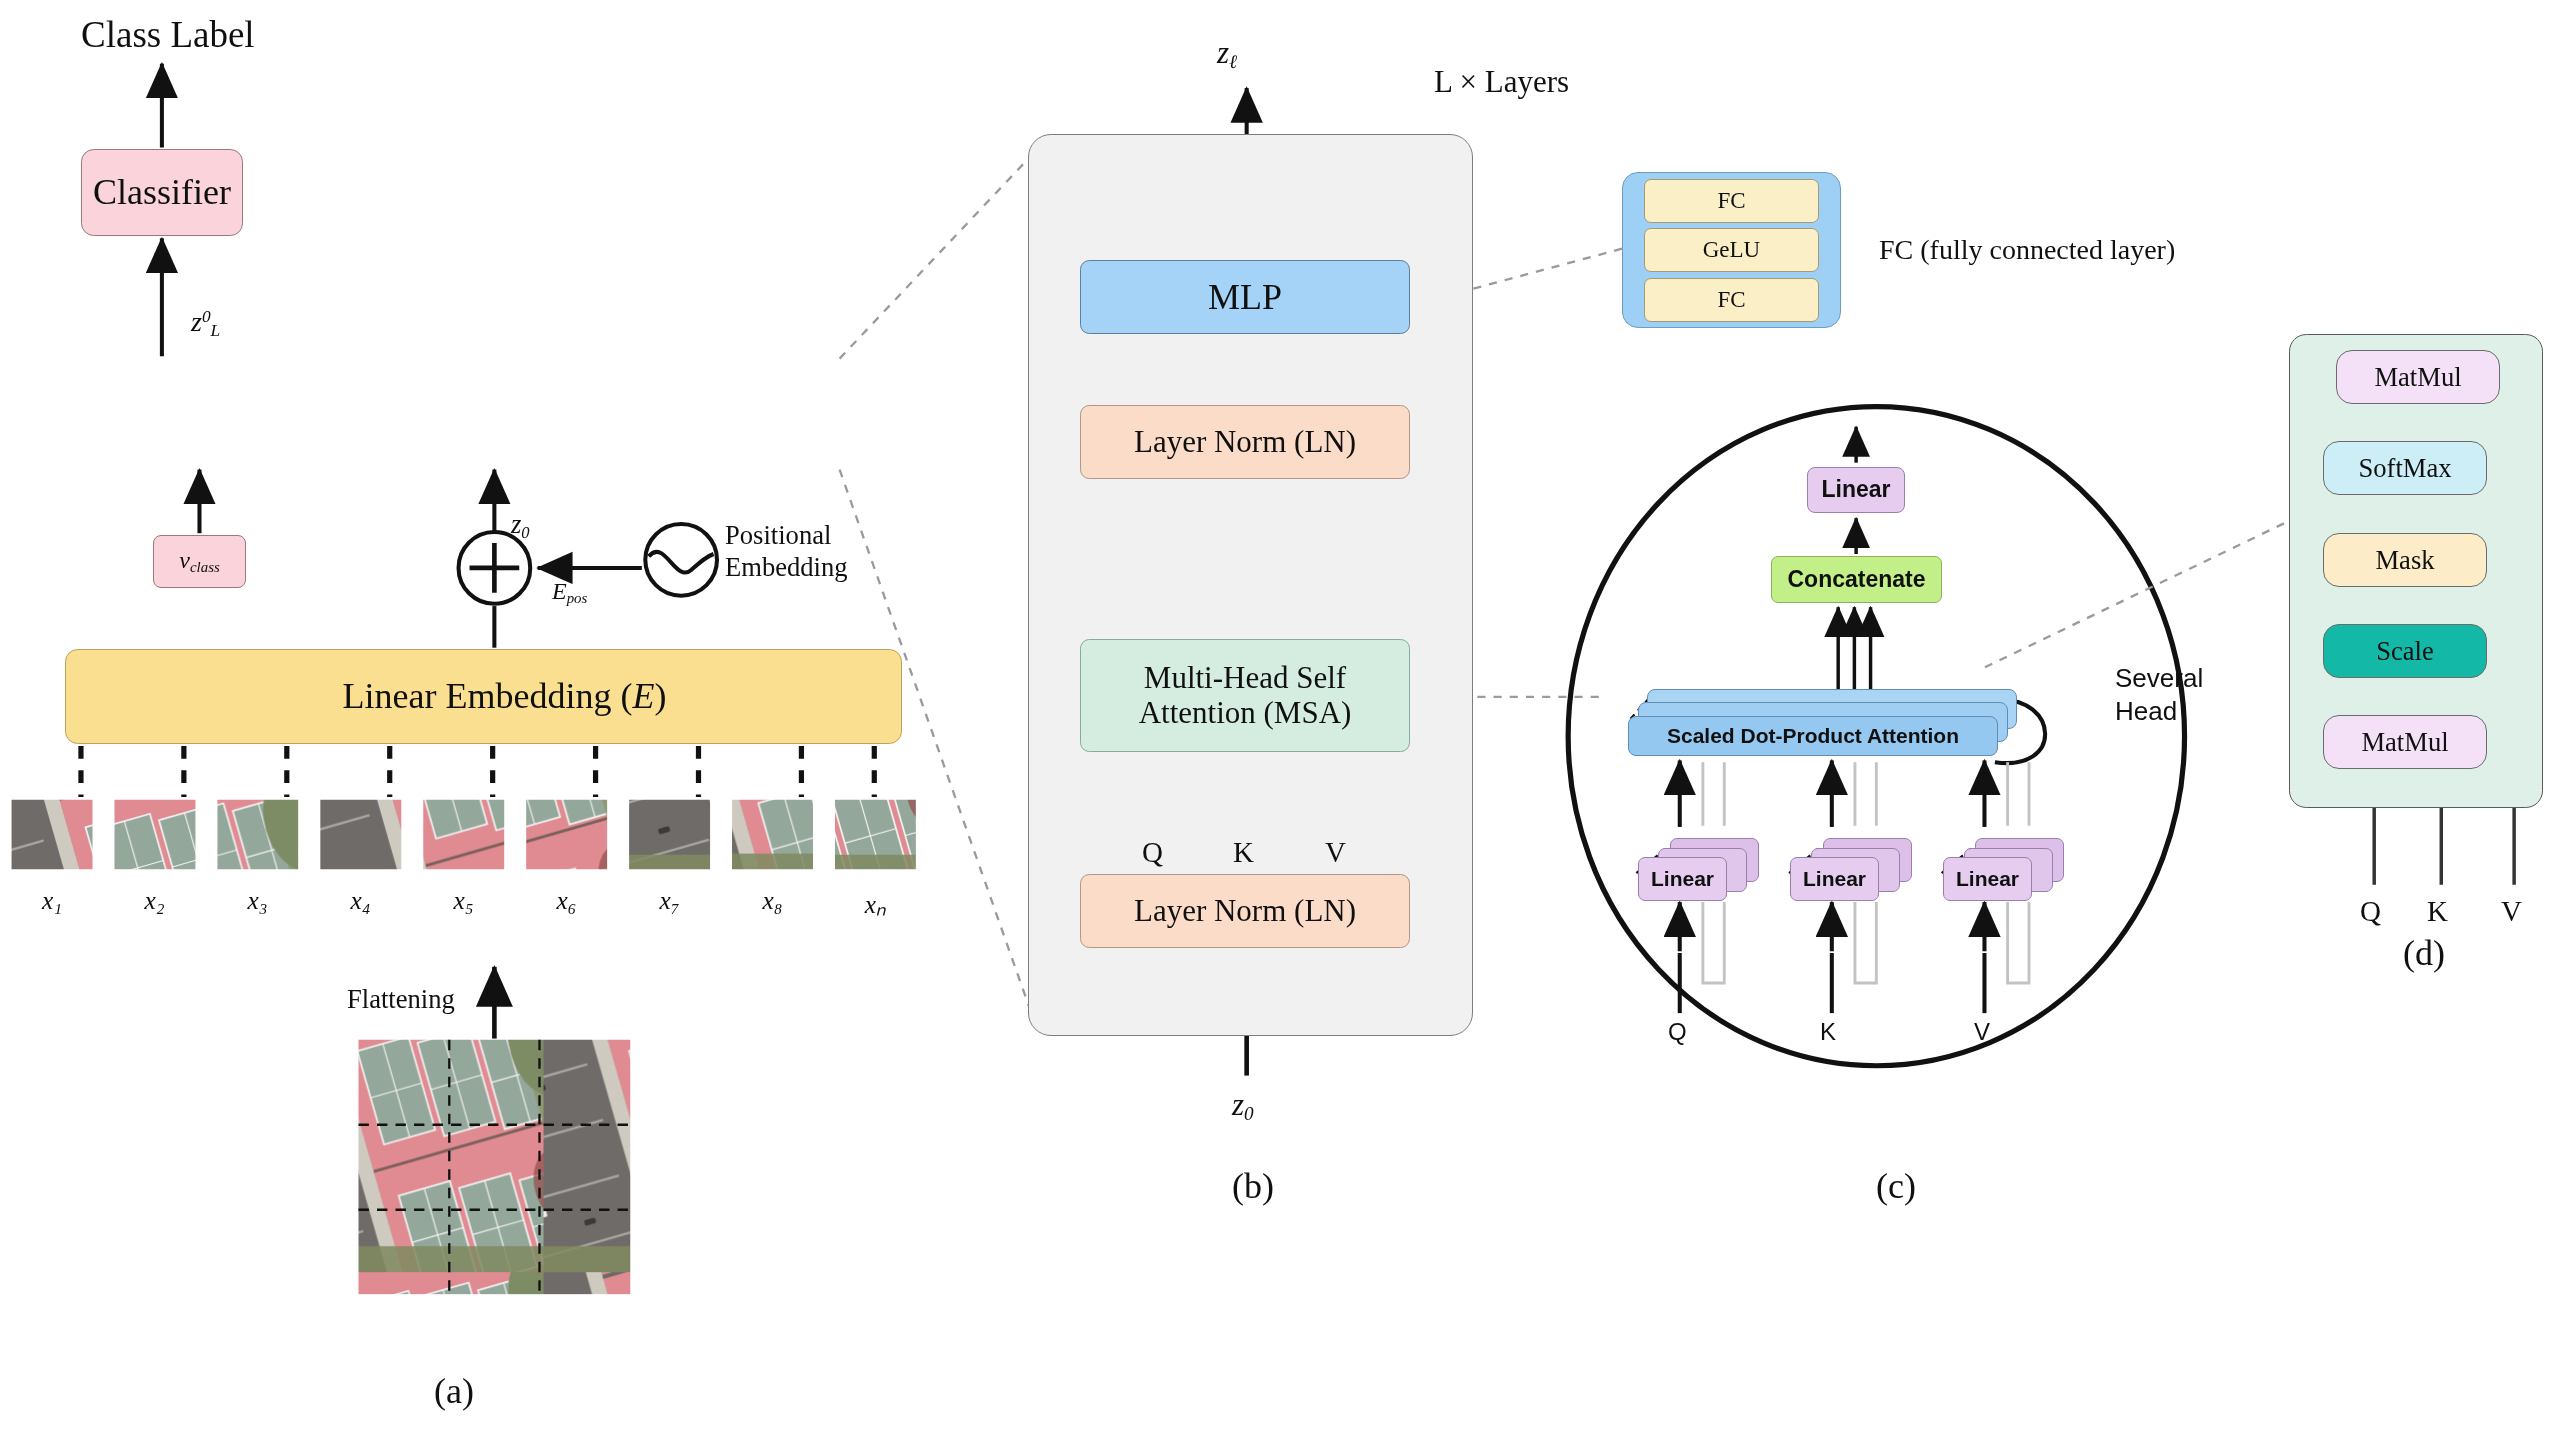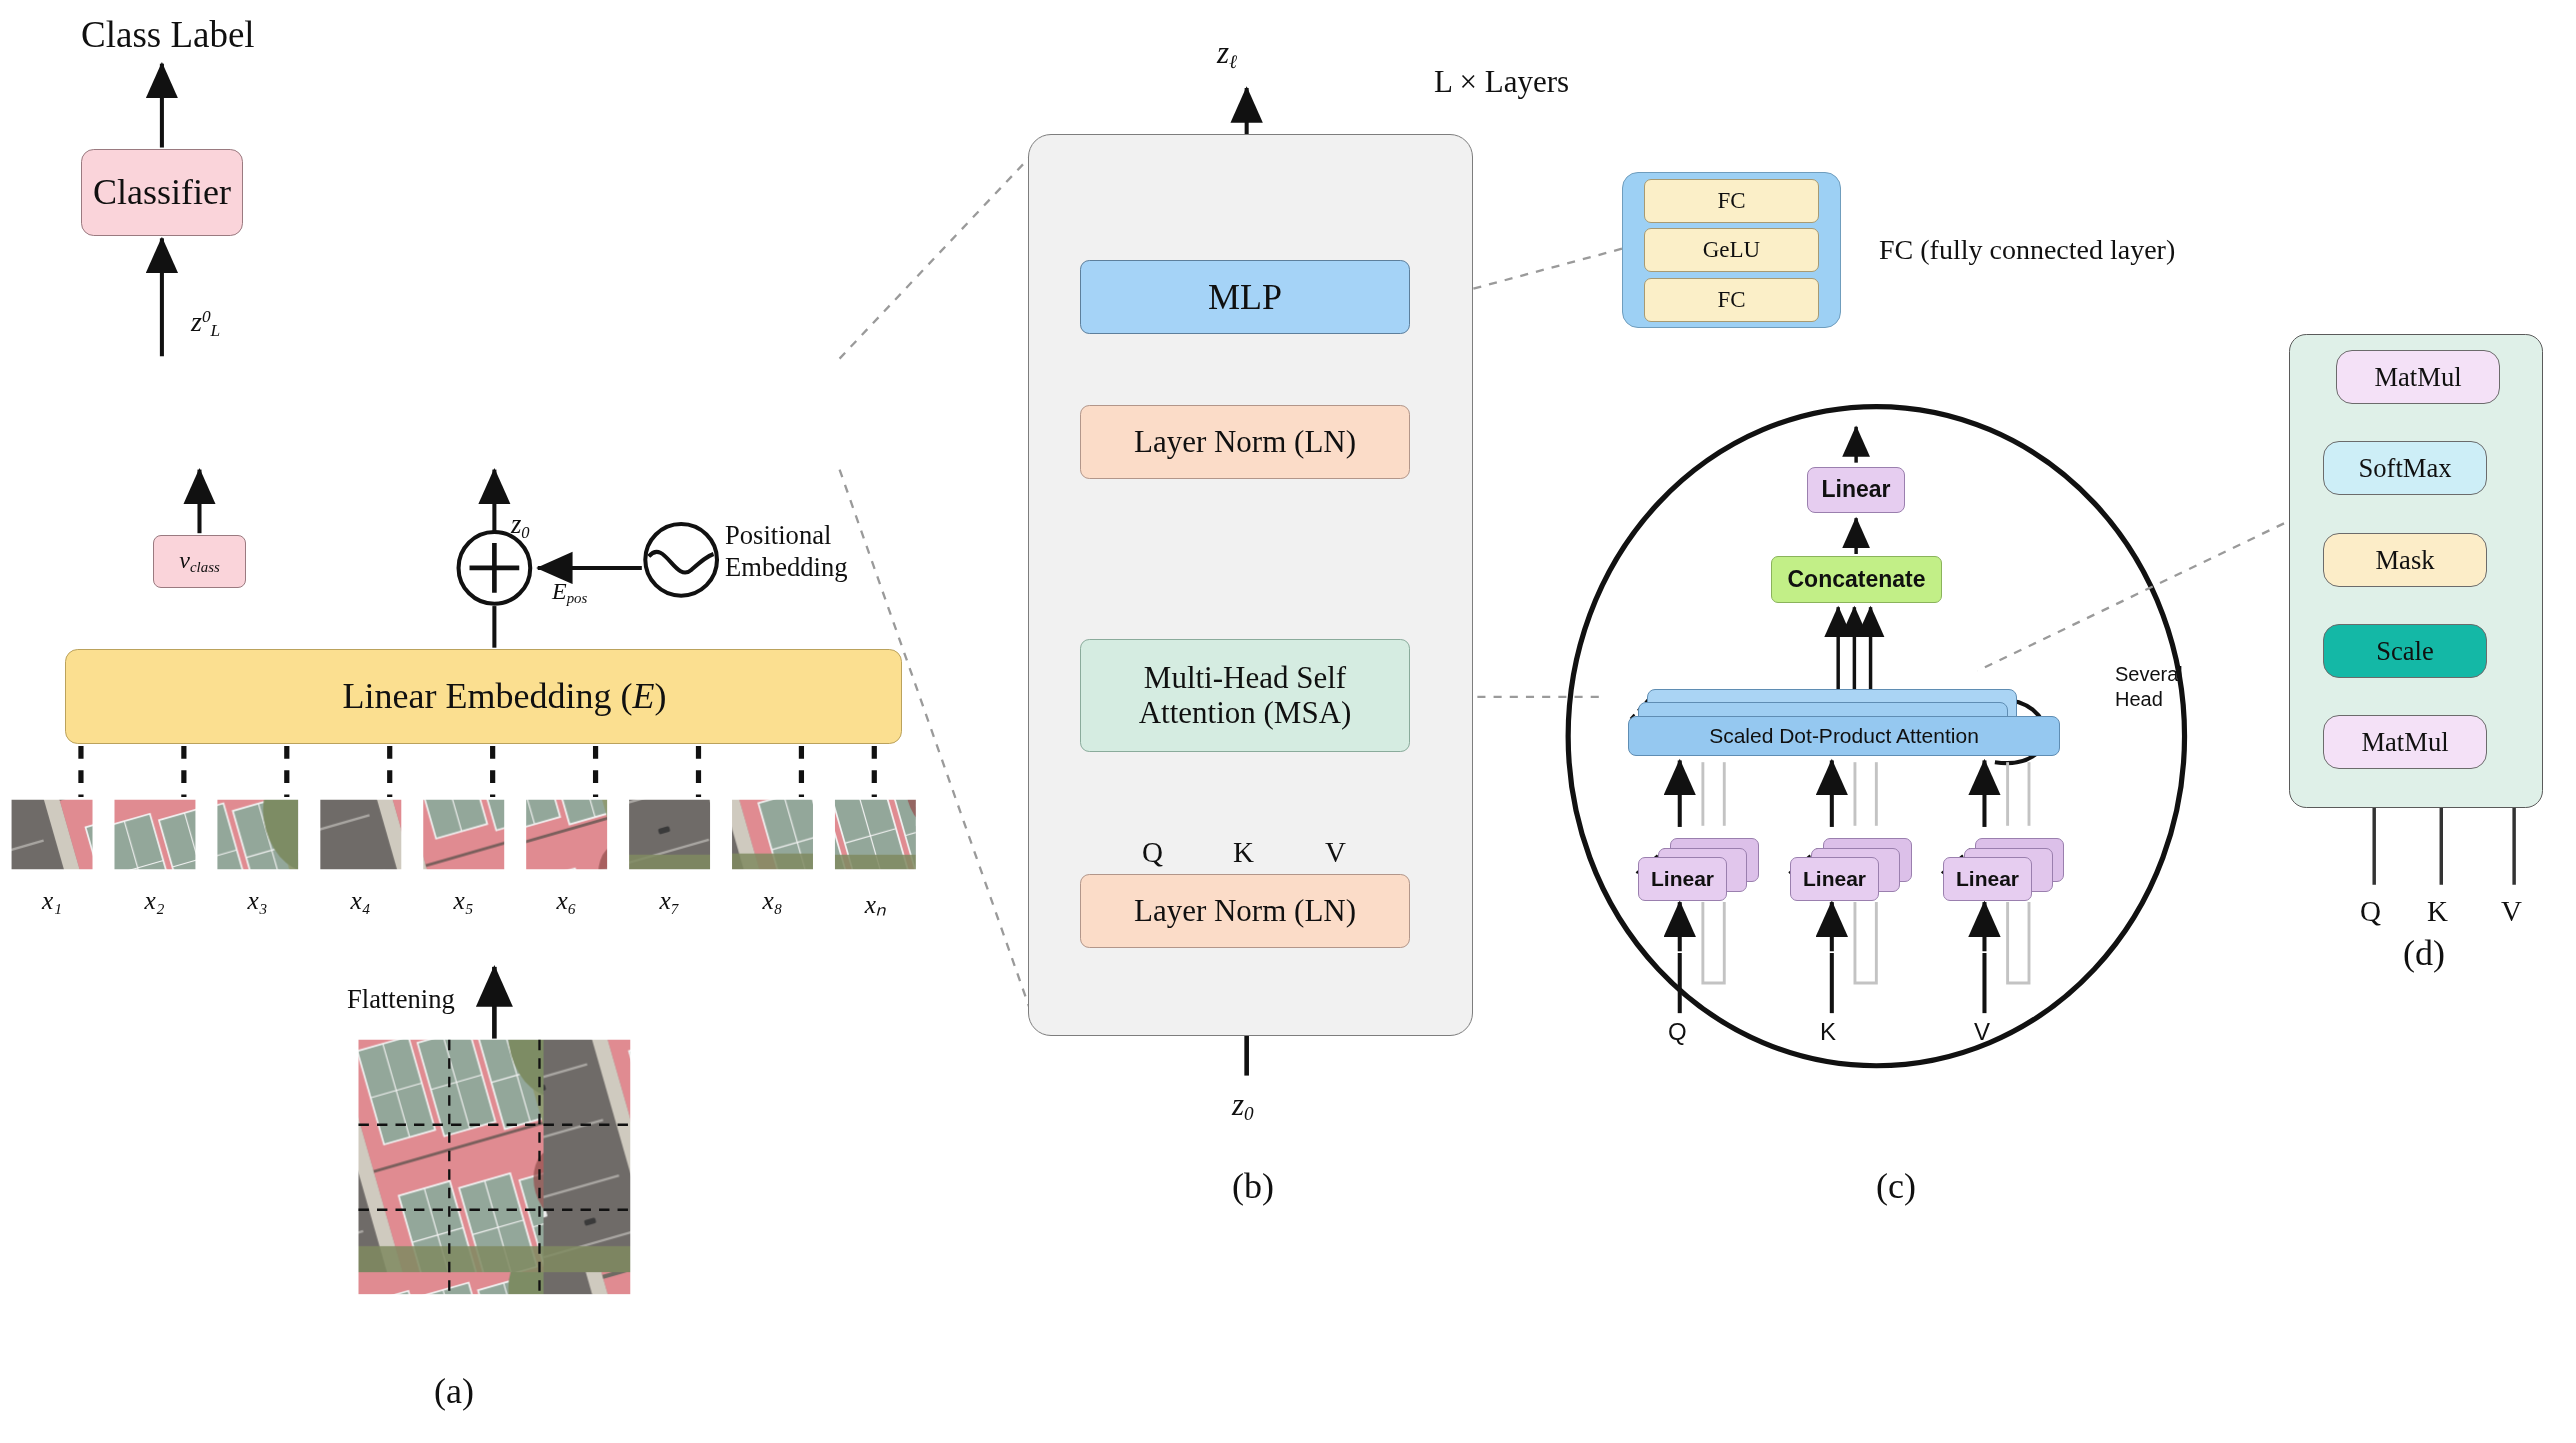--- a/index.html
+++ b/index.html
@@ -60,33 +60,33 @@
            font-size:23px;position:relative;}
   .lbl-fc-legend{left:1879px;top:234px;font-size:28px;}
 
   
   .c-linear-top{left:1807px;top:467px;width:98px;height:46px;background:#e6cdf0;
                 border:1.7px solid #9a7fae;border-radius:8px;font-size:23px;
                 font-family:"Liberation Sans",sans-serif;font-weight:bold;}
   .c-concat{left:1771px;top:556px;width:171px;height:47px;background:#c2ef87;
             border:1.7px solid #8ab35b;border-radius:7px;font-size:23px;
             font-family:"Liberation Sans",sans-serif;font-weight:bold;}
-  .c-sdpa{left:1628px;top:716px;width:432px;height:40px;background:#95c8f0;
+  .c-sdpa{left:1628px;top:716px;width:370px;height:40px;background:#95c8f0;
           border:1.7px solid #5f8db3;border-radius:8px;font-size:21px;
-          font-family:"Liberation Sans",sans-serif;font-weight:normal;}
+          font-family:"Liberation Sans",sans-serif;font-weight:bold;}
   .c-sdpa-g2{left:1638px;top:702px;width:370px;height:40px;background:#9fcef2;
              border:1.7px solid #5f8db3;border-radius:8px;}
   .c-sdpa-g3{left:1647px;top:689px;width:370px;height:40px;background:#aad4f4;
              border:1.7px solid #5f8db3;border-radius:8px;}
   .c-lin{width:87px;height:42px;background:#e6cdf0;border:1.7px solid #9a7fae;
          border-radius:7px;position:absolute;font-size:21px;
          font-family:"Liberation Sans",sans-serif;font-weight:bold;
          display:flex;align-items:center;justify-content:center;}
   .c-qkv{position:absolute;font-size:24px;font-family:"Liberation Sans",sans-serif;}
-  .lbl-several{left:2115px;top:662px;font-size:20px;line-height:1.25;text-align:left;
+  .lbl-several{left:2115px;top:662px;font-size:26px;line-height:1.25;text-align:left;
                font-family:"Liberation Sans",sans-serif;}
   .lbl-c{left:1876px;top:1165px;font-size:36px;}
 
   
   .d-panel{left:2289px;top:334px;width:254px;height:474px;background:#dff0e8;
            border:1.7px solid #5a5a5a;border-radius:17.3px;}
   .d-box{position:absolute;width:162px;height:52px;border-radius:16px;
          border:1.7px solid #6b6b6b;display:flex;align-items:center;justify-content:center;
          font-size:26.6px;}
   .d-matmul-top{left:2336px;top:350px;background:#f4e1f7;}

